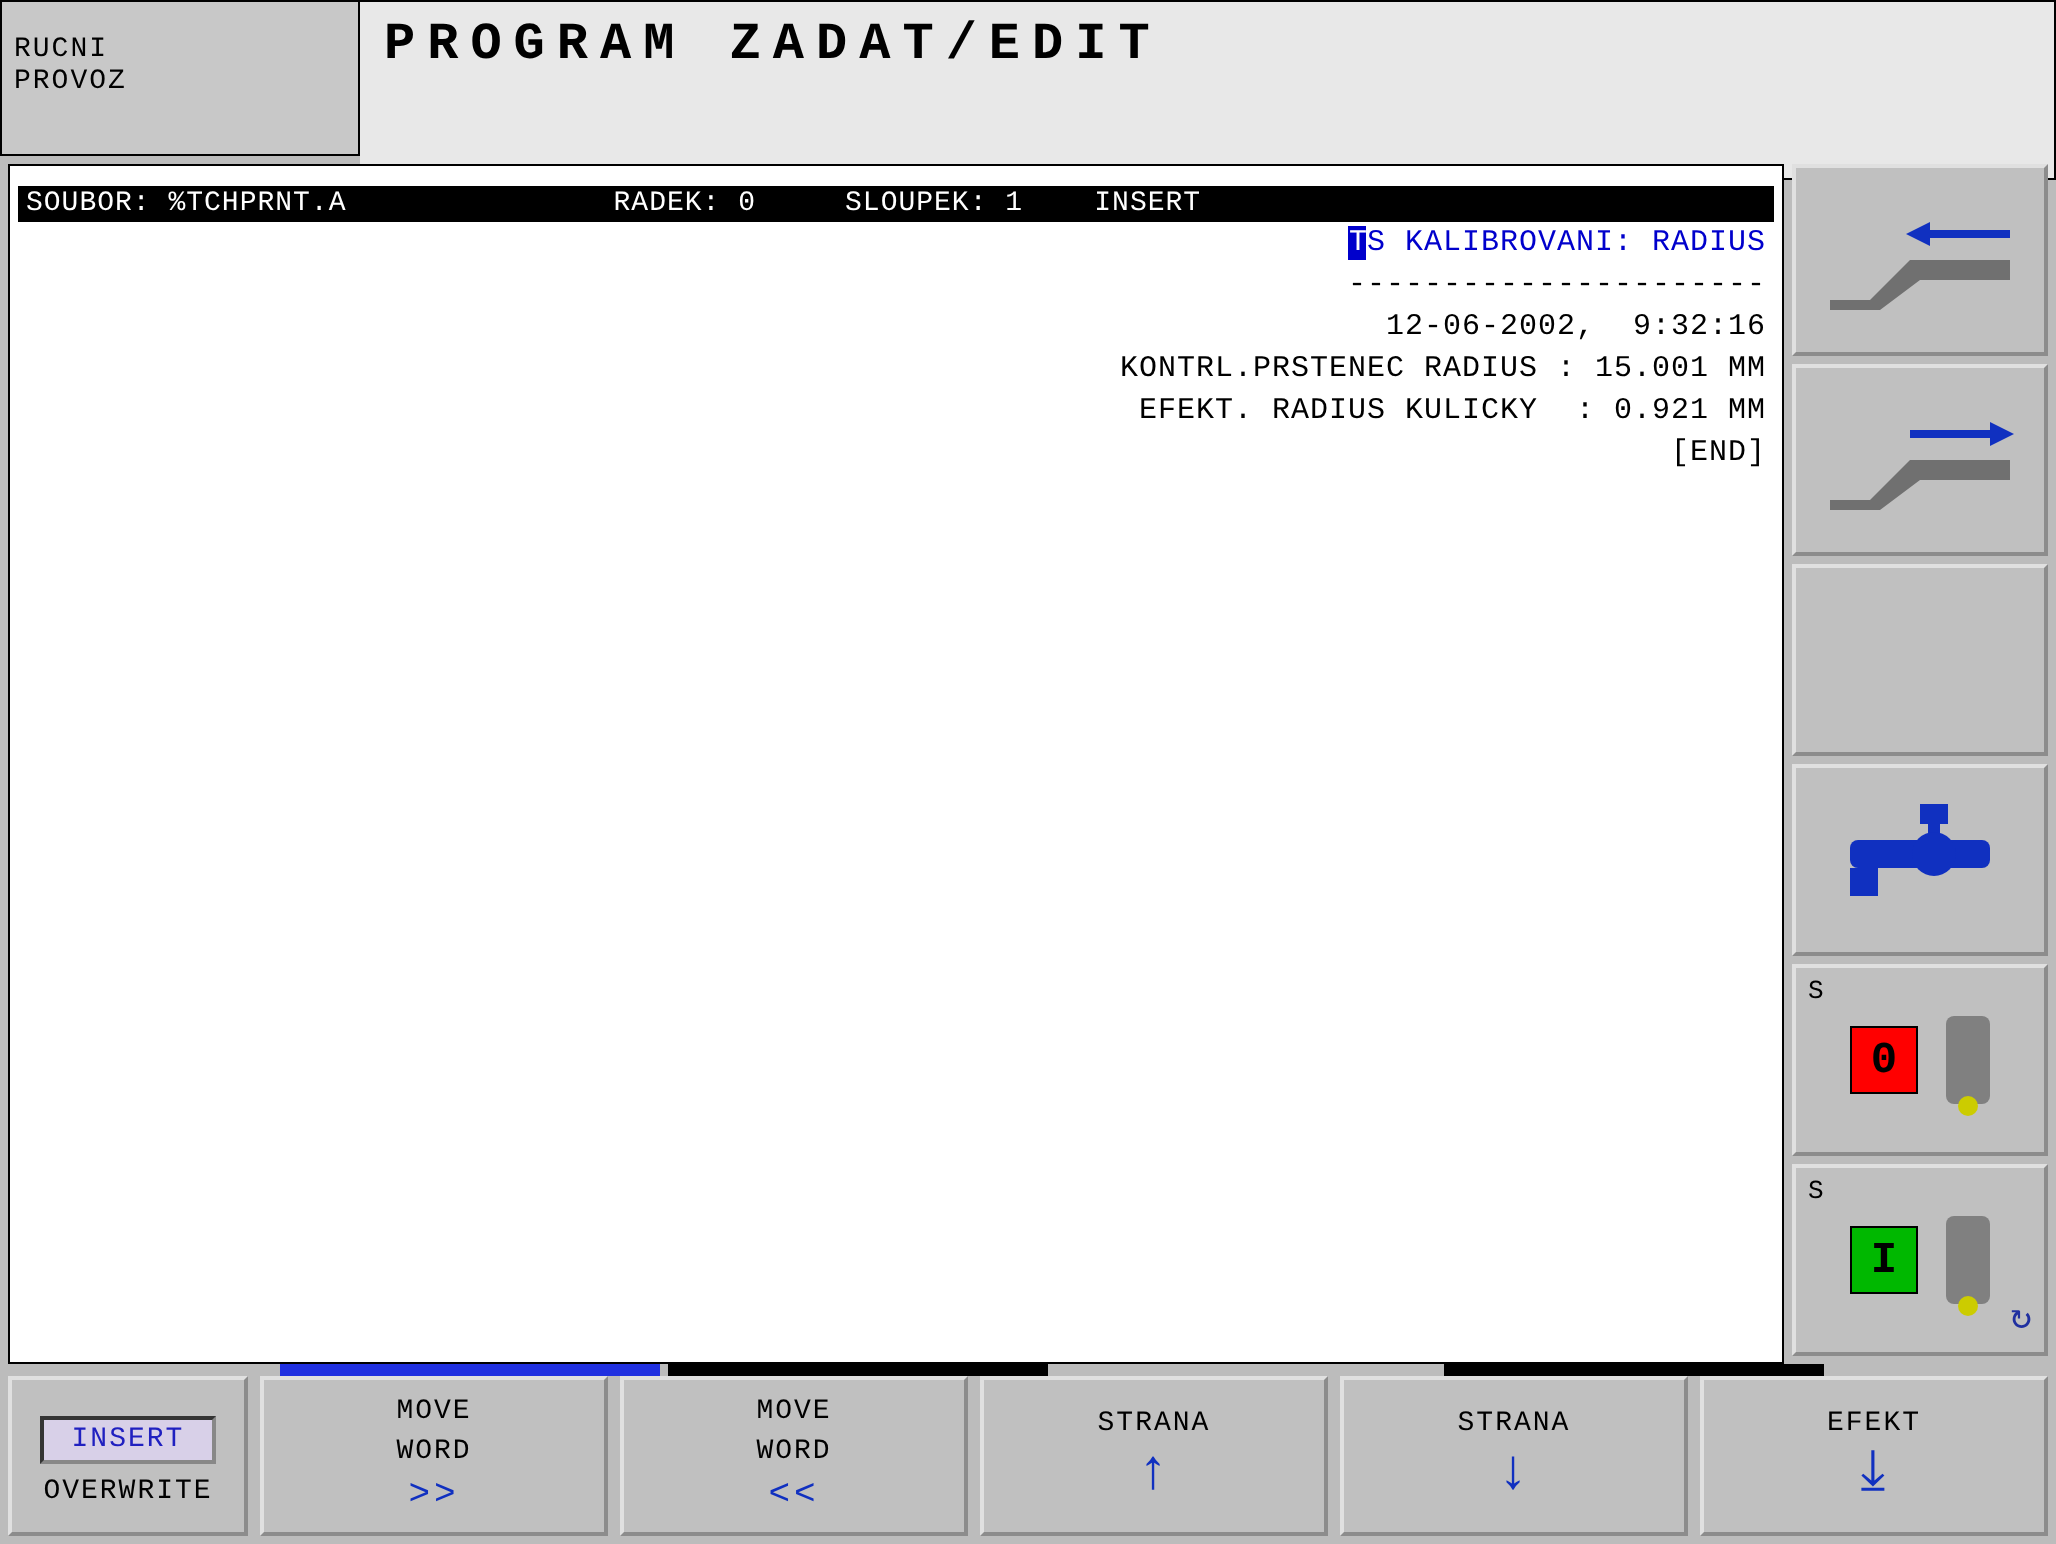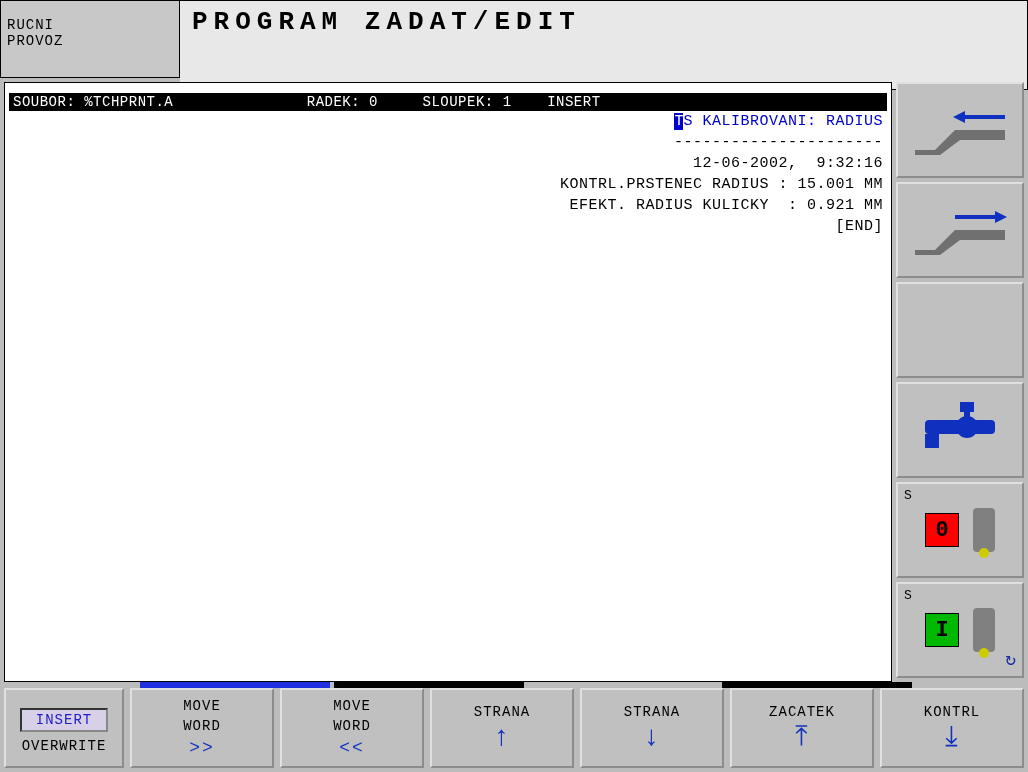--- a/index.html
+++ b/index.html
@@ -226,23 +226,19 @@
   <div class="bbtn">
     <span>STRANA</span>
     <span class="arrow">↑</span>
   </div>
 
   <div class="bbtn">
     <span>STRANA</span>
     <span class="arrow">↓</span>
   </div>
 
-  <div class="bbtn">
-    <span>ZACATEK</span>
-    <span class="arrow">⤒</span>
-  </div>
-
-  <div class="bbtn">
-    <span>KONTRL</span>
+
+  <div class="bbtn">
+    <span>EFEKT</span>
     <span class="arrow">⤓</span>
   </div>
 
 </div>
 
 </body></html>

